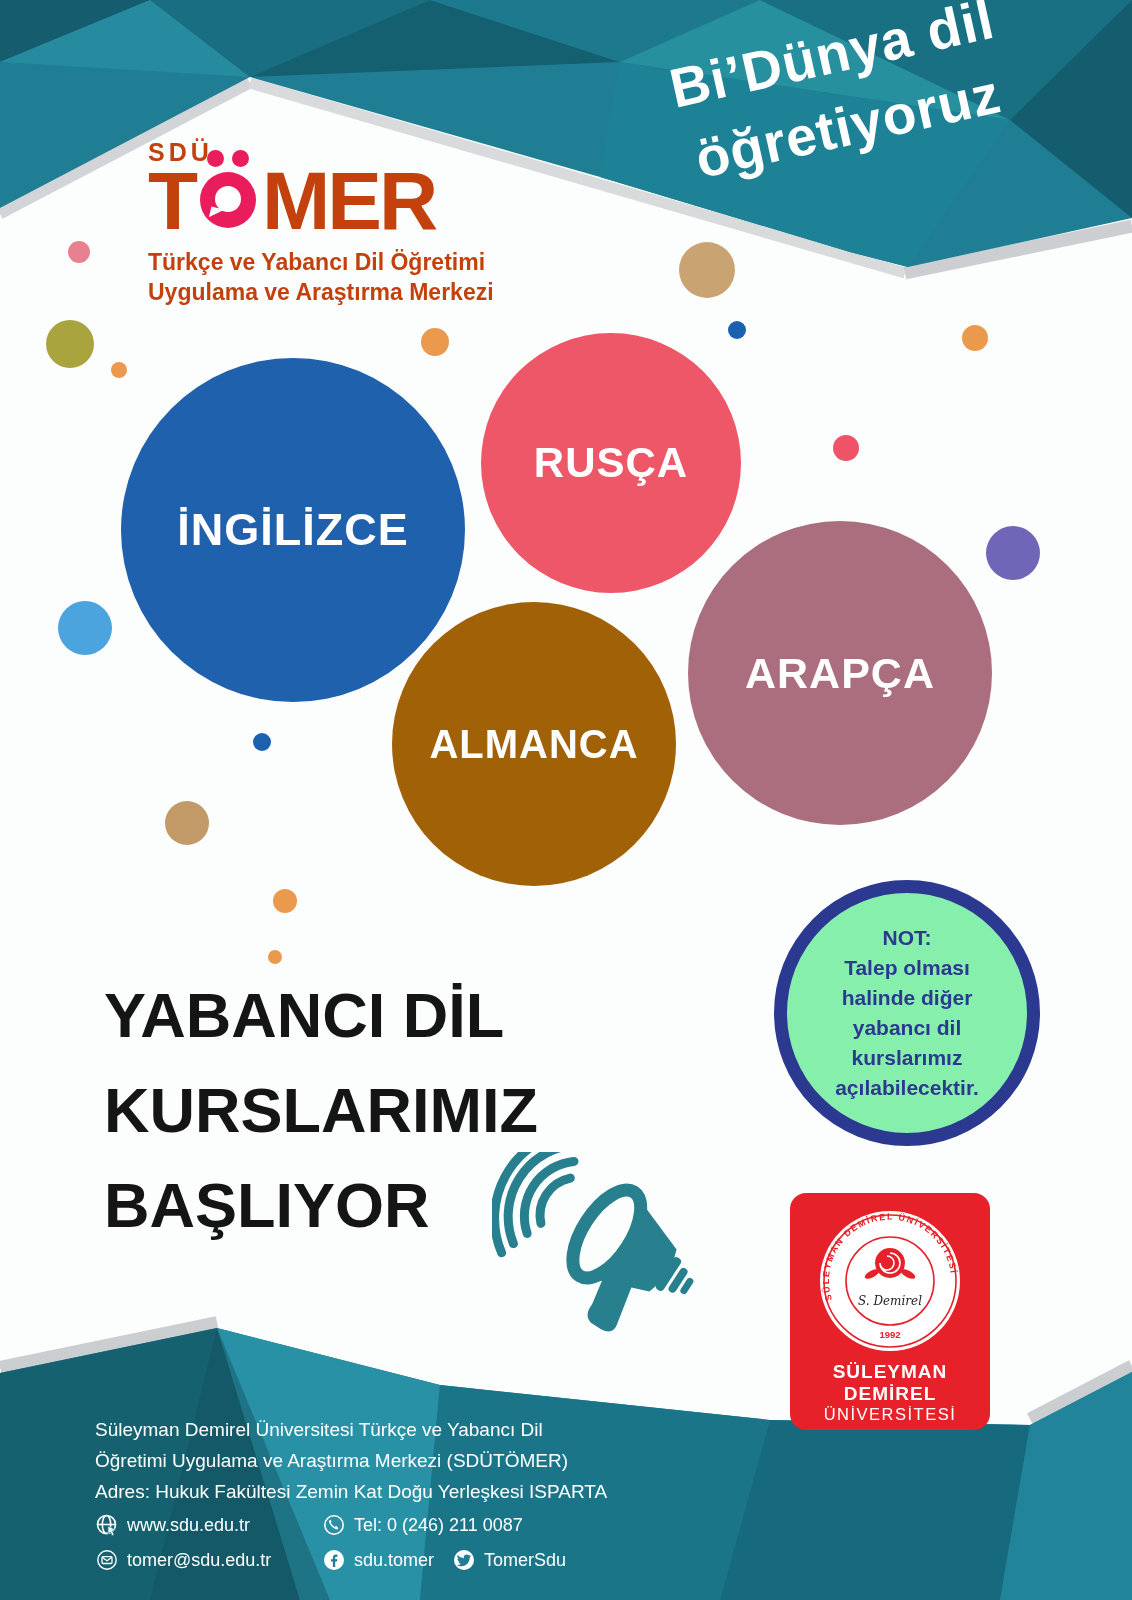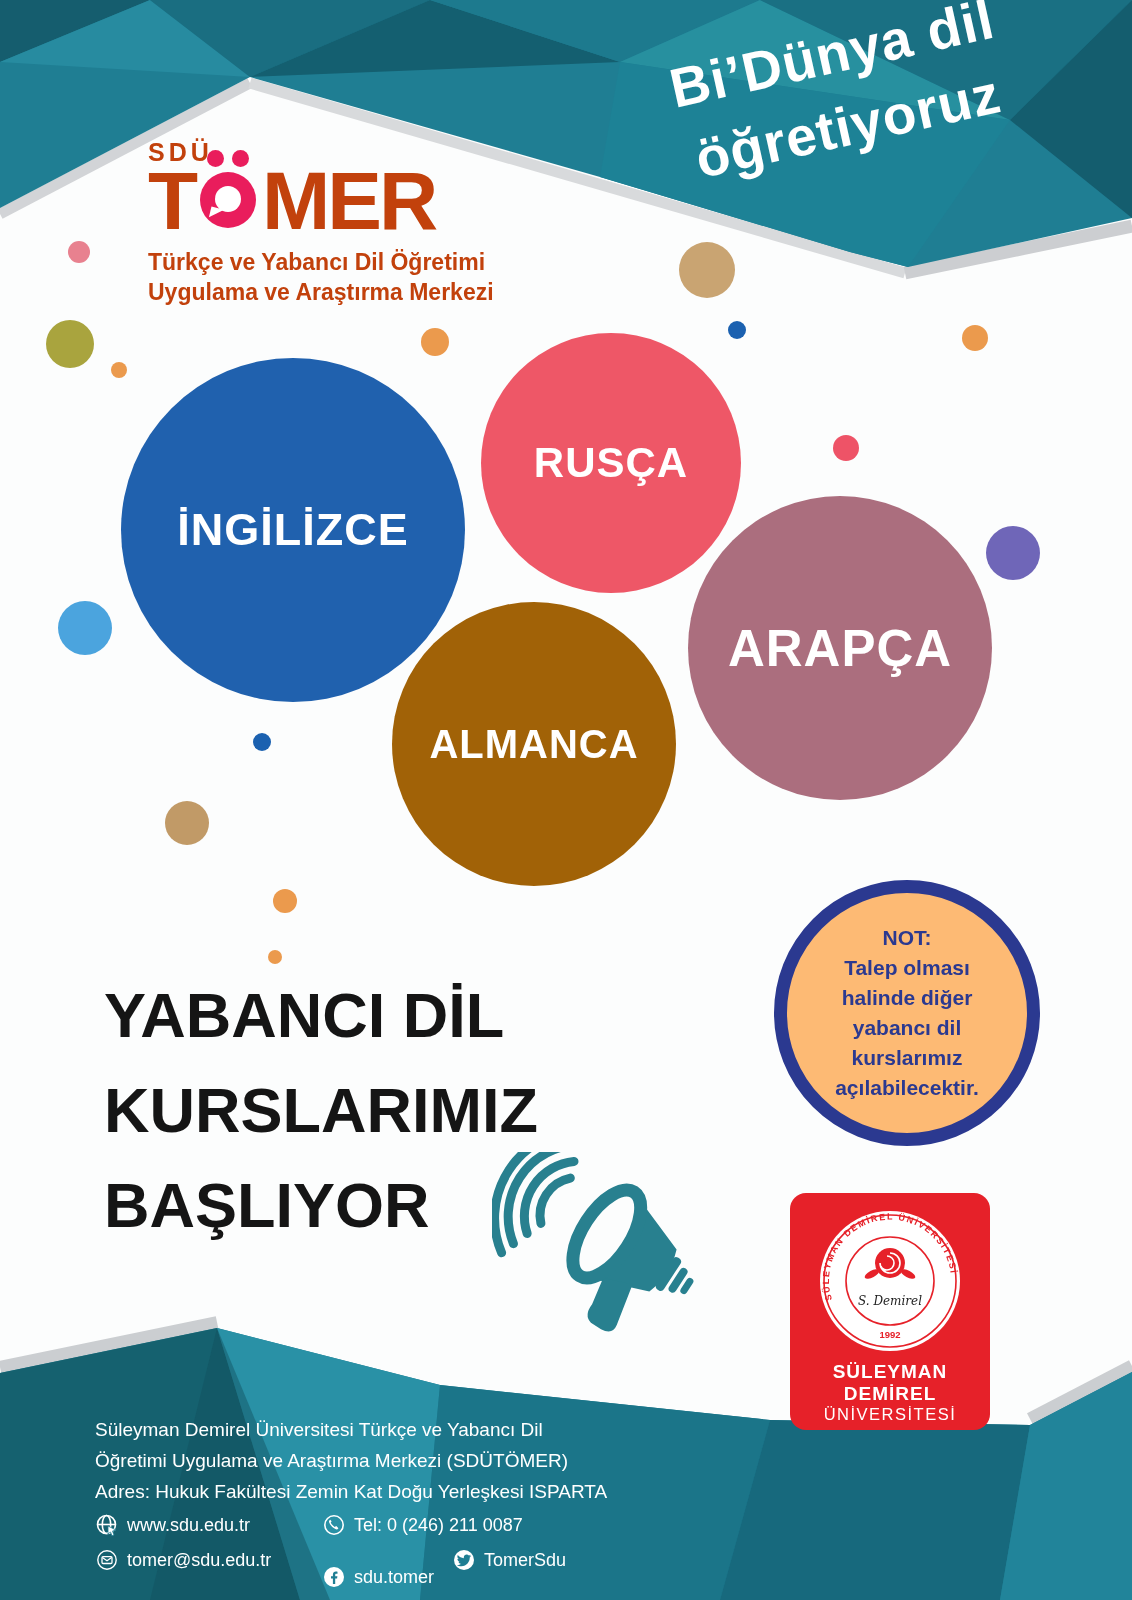--- a/index.html
+++ b/index.html
@@ -30,27 +30,27 @@
   .bubble .hole{position:absolute;left:15px;top:14px;width:26px;height:26px;border-radius:50%;background:#fff;}
   .bubble .tail{position:absolute;left:10px;top:36px;width:0;height:0;
     border-left:13px solid #fff;border-bottom:11px solid transparent;transform:rotate(14deg);}
   .logo .sub{font-size:23px;font-weight:700;line-height:30px;margin-top:1px;}
   
   .lang{position:absolute;border-radius:50%;display:flex;align-items:center;justify-content:center;
     color:#fff;font-weight:800;letter-spacing:1px;z-index:2;}
   .lang-english{left:121px;top:358px;width:344px;height:344px;background:#2061ae;font-size:45px;}
   .lang-russian{left:481px;top:333px;width:260px;height:260px;background:#ee5767;font-size:42px;}
   .lang-german{left:392px;top:602px;width:284px;height:284px;background:#a16207;font-size:40px;}
-  .lang-arabic{left:688px;top:496px;width:304px;height:304px;background:#ab6e7e;font-size:51px;}
+  .lang-arabic{left:688px;top:521px;width:304px;height:304px;background:#ab6e7e;font-size:43px;}
   
   .dot{position:absolute;border-radius:50%;z-index:1;}
   
   .note{
     position:absolute;left:774px;top:880px;width:240px;height:240px;z-index:3;
-    background:#fdba74;border:13px solid #2b3990;border-radius:50%;
+    background:#86efac;border:13px solid #2b3990;border-radius:50%;
     display:flex;flex-direction:column;align-items:center;justify-content:center;
     color:#2b3990;font-weight:700;font-size:21px;line-height:30px;text-align:center;
   }
   
   .headline{position:absolute;left:104px;top:968px;z-index:2;color:#151515;
     font-size:63px;font-weight:900;line-height:95px;letter-spacing:0;}
   
   .megaphone{position:absolute;left:492px;top:1152px;z-index:2;}
   
   .unicard{position:absolute;left:790px;top:1193px;width:200px;height:237px;z-index:5;
@@ -59,21 +59,21 @@
   .unicard .n1{position:absolute;left:0;width:100%;top:168px;font-size:19px;font-weight:bold;letter-spacing:1px;}
   .unicard .n2{position:absolute;left:0;width:100%;top:190px;font-size:19px;font-weight:bold;letter-spacing:1px;}
   .unicard .n3{position:absolute;left:0;width:100%;top:212px;font-size:16.5px;font-weight:normal;letter-spacing:1.5px;}
   
   .footer-text{position:absolute;left:95px;top:1414px;z-index:4;color:#fff;
     font-size:19px;line-height:31px;font-weight:normal;}
   .contact{position:absolute;z-index:4;color:#fff;font-size:18px;display:flex;align-items:center;gap:8px;}
   .c-www{left:95px;top:1513px;}
   .c-tel{left:322px;top:1513px;}
   .c-mail{left:95px;top:1548px;}
-  .c-fb{left:322px;top:1548px;margin-top:17px;}
+  .c-fb{left:322px;top:1548px;}
   .c-tw{left:452px;top:1548px;}
   .contact svg{display:block;}
 </style>
 </head>
 <body>
 
 <div class="poster">
 
   <svg class="bg" width="1132" height="1600" viewBox="0 0 1132 1600">
 

